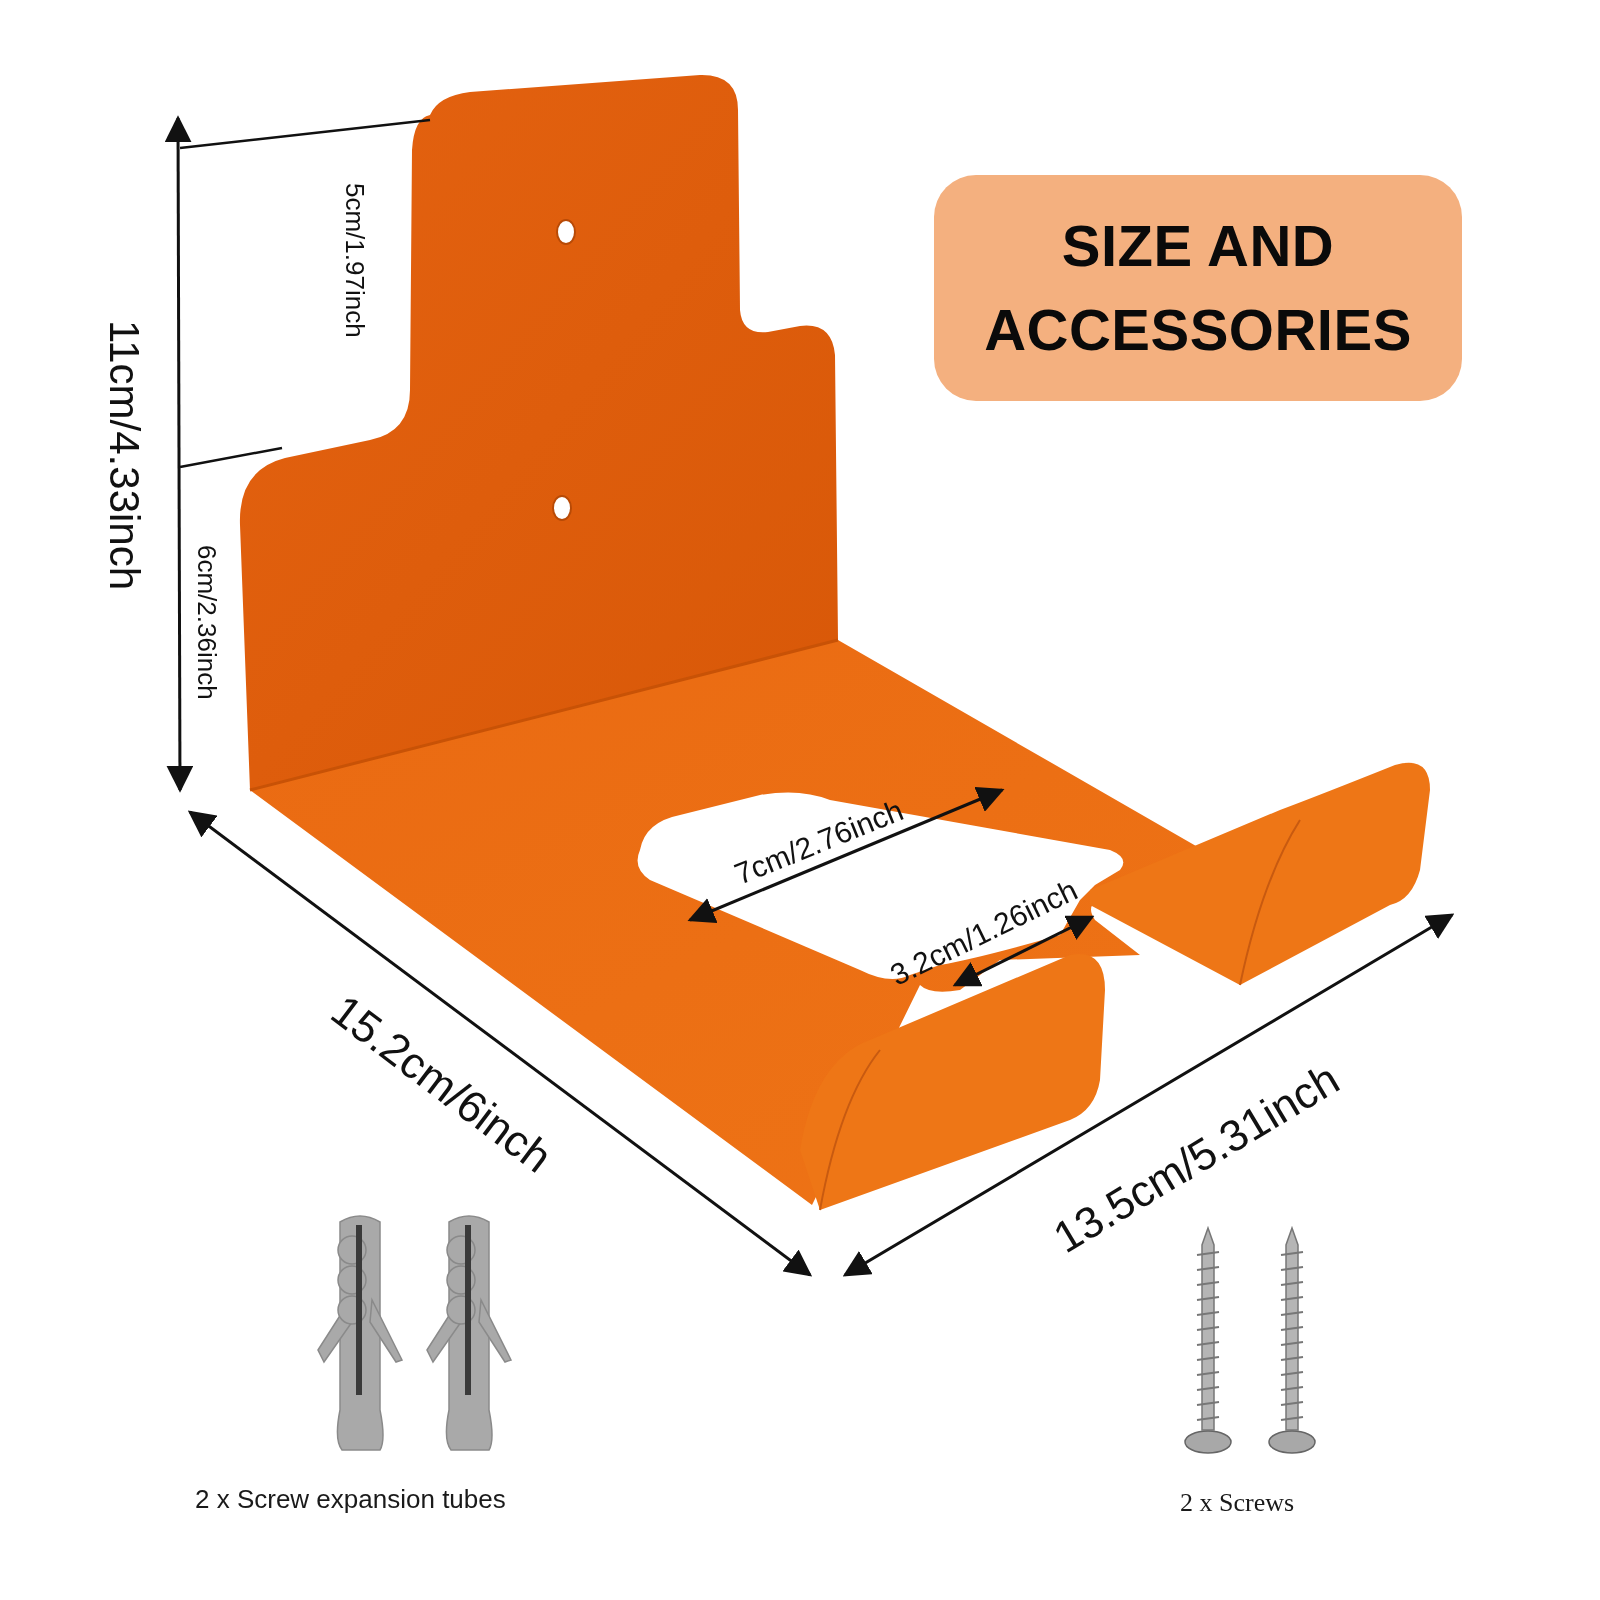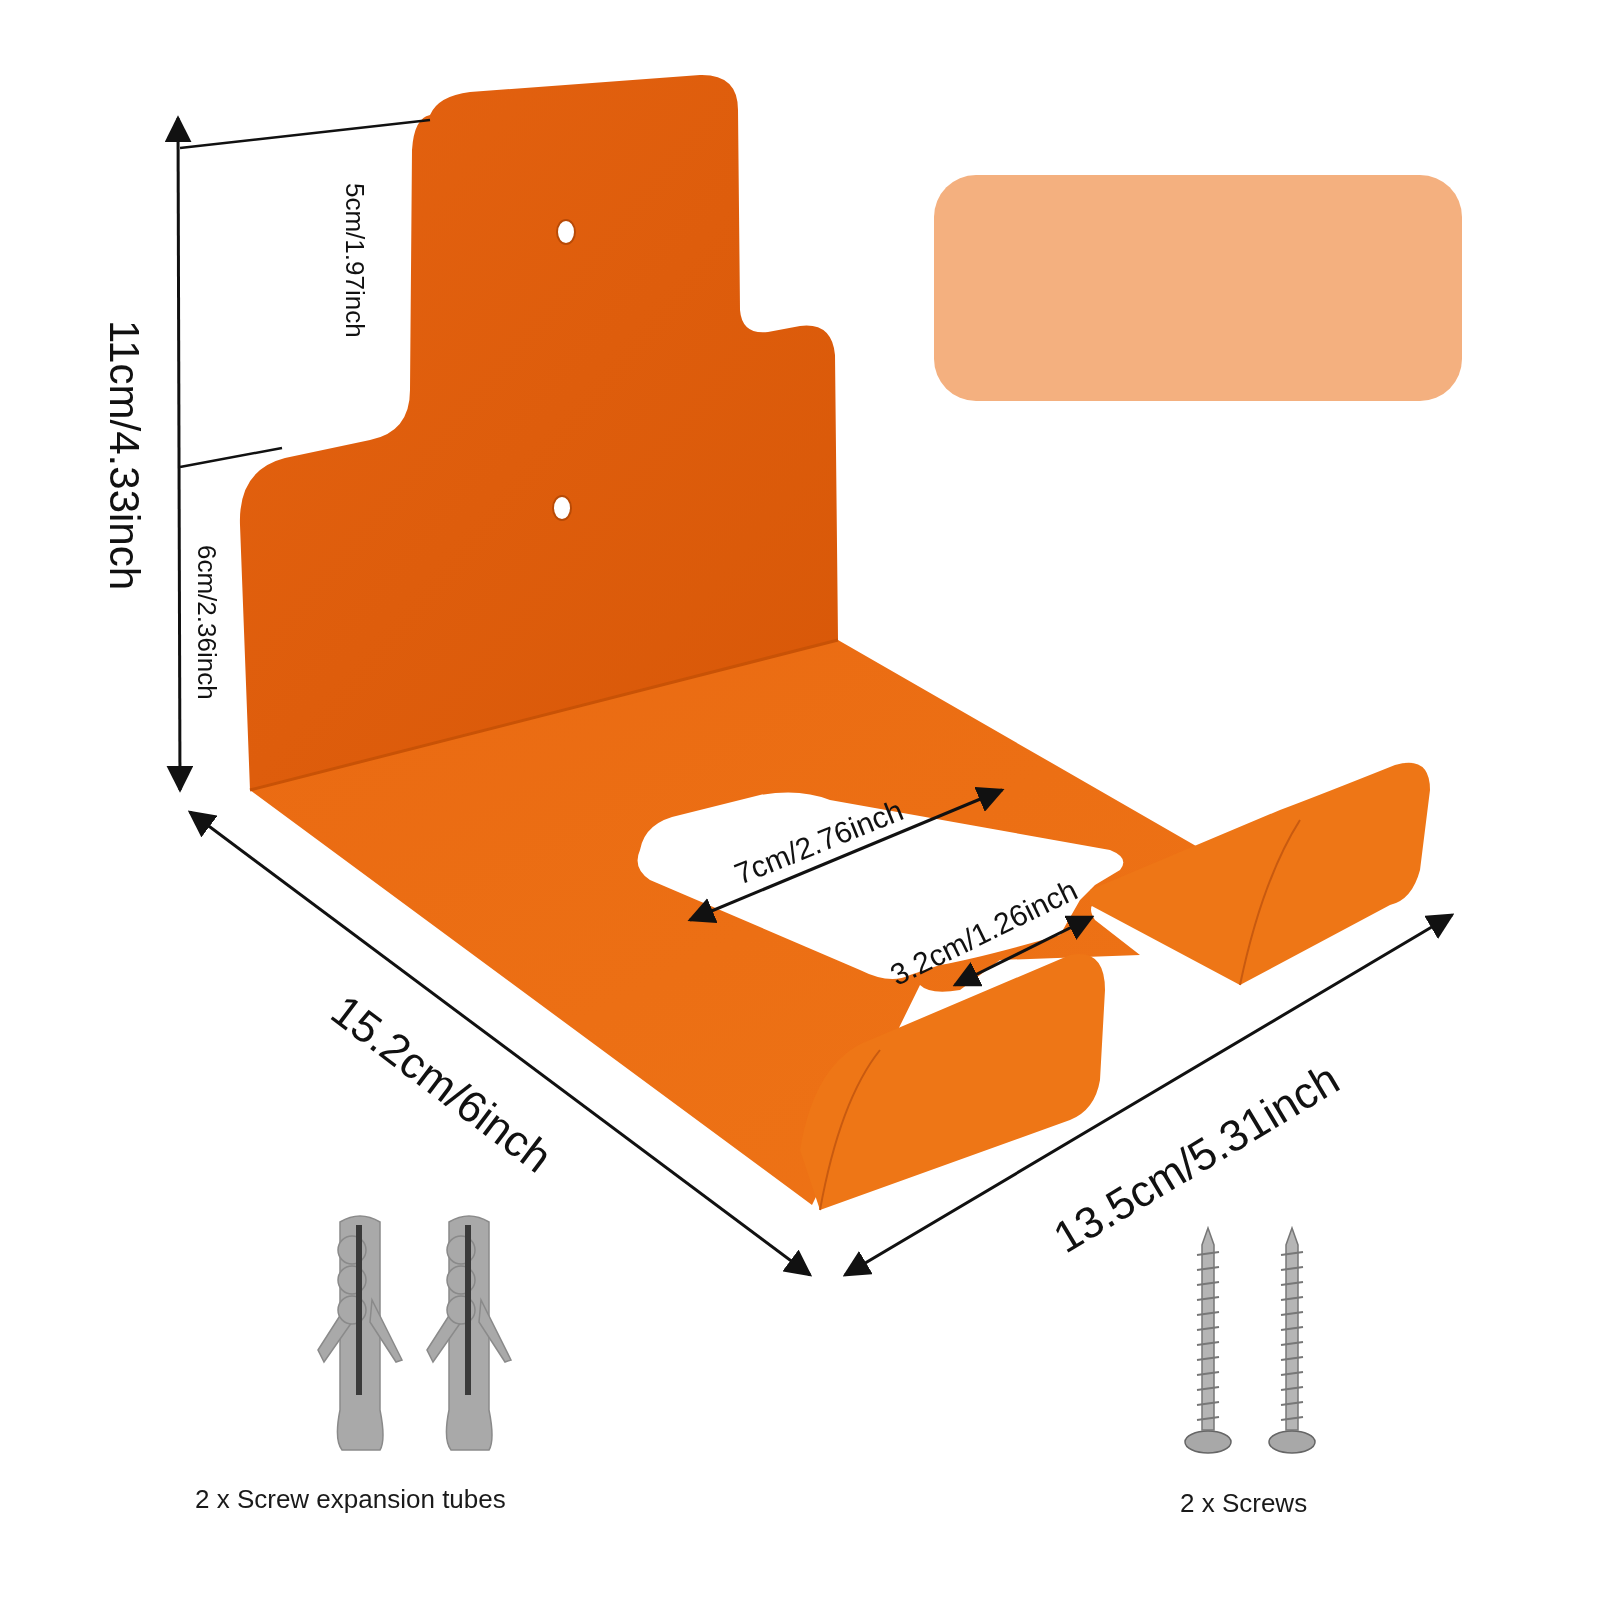--- a/index.html
+++ b/index.html
@@ -111,26 +111,28 @@
         <line x1="1281" y1="1375" x2="1303" y2="1372"></line>
           <line x1="1281" y1="1390" x2="1303" y2="1387"></line>
         <line x1="1281" y1="1405" x2="1303" y2="1402"></line>
           <line x1="1281" y1="1420" x2="1303" y2="1417"></line>
       </g>
       <ellipse cx="1292" cy="1442" rx="23" ry="11" fill="#a8a8a8" stroke="#666" stroke-width="1.5"></ellipse>
     </g>
   </svg>
 
   <div class="badge">
+    <span>SIZE AND</span>
+    <span>ACCESSORIES</span>
   </div>
 
 
   <div class="lbl" style="left:148px; top:320px; font-size:42px; transform: rotate(90deg);">11cm/4.33inch</div>
   <div class="lbl" style="left:370px; top:183px; font-size:26px; transform: rotate(90deg);">5cm/1.97inch</div>
   <div class="lbl" style="left:222px; top:545px; font-size:26px; transform: rotate(90deg);">6cm/2.36inch</div>
   <div class="lbl" style="left:352px; top:985px; font-size:44px; transform: rotate(37deg);">15.2cm/6inch</div>
   <div class="lbl" style="left:1045px; top:1220px; font-size:44px; transform: rotate(-31deg);">13.5cm/5.31inch</div>
   <div class="lbl" style="left:730px; top:860px; font-size:30px; transform: rotate(-22deg);">7cm/2.76inch</div>
   <div class="lbl" style="left:885px; top:962px; font-size:30px; transform: rotate(-26deg);">3.2cm/1.26inch</div>
 
   <div class="caption" style="left:195px; top:1484px;">2 x Screw expansion tubes</div>
-  <div class="caption" style="left:1180px; top:1488px;">2 x Screws</div>
+  <div class="caption" style="left:1180px; top:1488px;font-family:Liberation Serif, serif;">2 x Screws</div>
 </div>
 
 </body></html>

